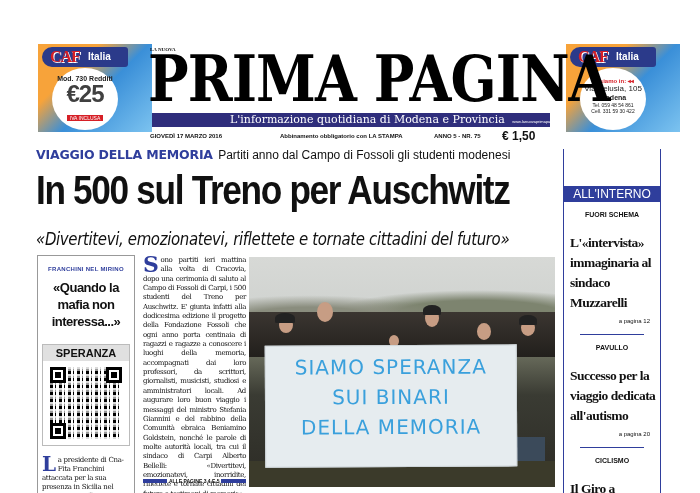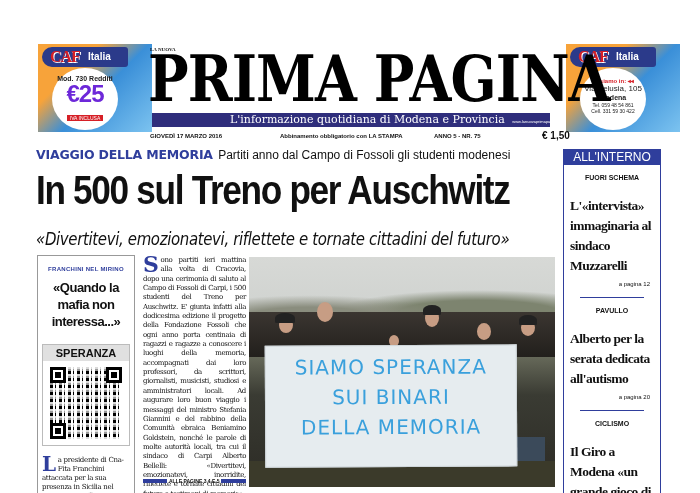--- a/index.html
+++ b/index.html
@@ -13,21 +13,21 @@
   .ad-right { left: 566px; }
   .ad .caf-logo { position: absolute; top: 3px; left: 4px; width: 86px; height: 20px;
         background: #2b3a8a; border-radius: 10px 3px 3px 10px; }
   .ad .caf-logo span { position: absolute; left: 8px; top: 0px; font: bold 16px/20px "Liberation Serif", serif;
         color: #d61f26; letter-spacing: -1px; text-shadow: 1px 1px 0 #fff; }
   .ad .caf-logo em { position: absolute; left: 46px; top: 4px; font: bold 10px/12px "Liberation Sans", sans-serif;
         color: #fff; font-style: normal; }
   .ad .circle { position: absolute; left: 14px; top: 24px; width: 66px; height: 62px; border-radius: 50%;
         background: #fff; text-align: center; }
   .ad-left .circle .small { font-size: 7px; color: #222; margin-top: 7px; font-weight: bold; }
-  .ad-left .circle .price { font: bold 24px/24px "Liberation Sans", sans-serif; color: #6d28d9; letter-spacing: -1px; }
+  .ad-left .circle .price { font: bold 24px/24px "Liberation Sans", sans-serif; color: #404040; letter-spacing: -1px; }
   .ad-left .circle .badge { display: inline-block; background: #d61f26; color: #fff; font-size: 5px; padding: 0 3px; }
   .ad-right .circle .small { font-size: 6px; color: #d61f26; margin-top: 9px; font-weight: bold; }
   .ad-right .circle .addr { font-size: 8px; color: #222; line-height: 9px; }
   .ad-right .circle .city { font-size: 7px; color: #222; font-weight: bold; line-height: 9px; }
   .ad-right .circle .tel { font-size: 5px; color: #222; line-height: 6px; }
 
   
   .kicker-top { position: absolute; left: 150px; top: 47px; font: bold 5px "Liberation Serif", serif; }
   .masthead-title { position: absolute; left: 148px; top: 44px; width: 404px; text-align: center;
         font: 900 60px/66px "DejaVu Serif", serif; letter-spacing: -1px; transform: scaleX(0.9) scaleY(1.05);
@@ -86,21 +86,21 @@
   .photo .ground { position: absolute; left: 0; bottom: 0; width: 100%; height: 26px; background: #3b3a2a; }
   .banner { position: absolute; left: 16px; top: 88px; width: 252px; height: 122px; background: #e6ecef;
         border: 1px solid #cfd6da; text-align: center; color: #3aa0dc; font: 20px/30px "DejaVu Sans", sans-serif;
         letter-spacing: 1px; padding-top: 6px; transform: rotate(-0.3deg); }
   .banner div { white-space: nowrap; }
   .photo .legs { position: absolute; bottom: 8px; width: 10px; height: 30px; background: #2d3442; }
 
   
   .sidebar { position: absolute; left: 563px; top: 149px; width: 98px; height: 344px; border-left: 1px solid #2f3e9c;
         border-right: 1px solid #2f3e9c; }
-  .sidebar .hdr { background: #2f3e9c; color: #fff; font: 12px/16px "Liberation Sans", sans-serif; text-align: center; }
+  .sidebar .hdr { background: #2f3e9c; color: #fff; font: 12px/16px "Liberation Sans", sans-serif; text-align: center; margin-top: 37px; }
   .sb-item { text-align: center; }
   .sb-item .rubric { font: bold 7px/9px "Liberation Sans", sans-serif; margin-top: 8px; }
   .sb-item .title { text-align: left; padding-left: 6px; font: bold 13.5px/20px "Liberation Serif", serif; letter-spacing: -0.5px; margin-top: 14px; }
   .sb-item .ref { text-align: right; padding-right: 10px; font: 6px/10px "Liberation Sans", sans-serif; margin-top: 3px; }
   .sb-sep { width: 64px; height: 1px; background: #2f3e9c; margin: 8px auto 0 auto; }
 </style>
 </head>
 <body>
 
 <div class="ad ad-left">
@@ -132,21 +132,21 @@
 <div class="masthead-title">PRIMA PAGINA</div>
 <div class="kicker-top">LA NUOVA</div>
 <div class="tagline-bar">
   <span>L'informazione quotidiana di Modena e Provincia</span>
   <span class="url">www.lanuovaprimapagina.it</span>
 </div>
 <div class="dateline">
   <span style="left:0">GIOVEDÌ 17 MARZO 2016</span>
   <span style="left:130px">Abbinamento obbligatorio con LA STAMPA</span>
   <span style="left:284px">ANNO 5 - NR. 75</span>
-  <span style="left:392px;font-size:10px">€ 1,50</span>
+  <span style="left:352px;font-size:12px">€ 1,50</span>
 </div>
 
 <div class="lead-kicker">
   <span class="k">VIAGGIO DELLA MEMORIA</span>
   <span class="s">Partiti anno dal Campo di Fossoli gli studenti modenesi</span>
 </div>
 <div class="lead-headline">In 500 sul Treno per Auschwitz</div>
 <div class="lead-sub">«Divertitevi, emozionatevi, riflettete e tornate cittadini del futuro»</div>
 
 <div class="leftcol">
@@ -202,21 +202,21 @@
 
   <div class="sb-item">
     <div class="rubric">FUORI SCHEMA</div>
     <div class="title">L'«intervista» immaginaria al sindaco Muzzarelli</div>
     <div class="ref">a pagina 12</div>
   </div>
   <div class="sb-sep"></div>
 
   <div class="sb-item">
     <div class="rubric">PAVULLO</div>
-    <div class="title">Alberto per la serata dedicata all'autismo</div>
+    <div class="title">Successo per la viaggio dedicata all'autismo</div>
     <div class="ref">a pagina 20</div>
   </div>
   <div class="sb-sep"></div>
 
   <div class="sb-item">
     <div class="rubric">CICLISMO</div>
     <div class="title">Il Giro a Modena «un grande gioco di squadra»</div>
     <div class="ref">alle pagine 28-29</div>
   </div>
 </div>

